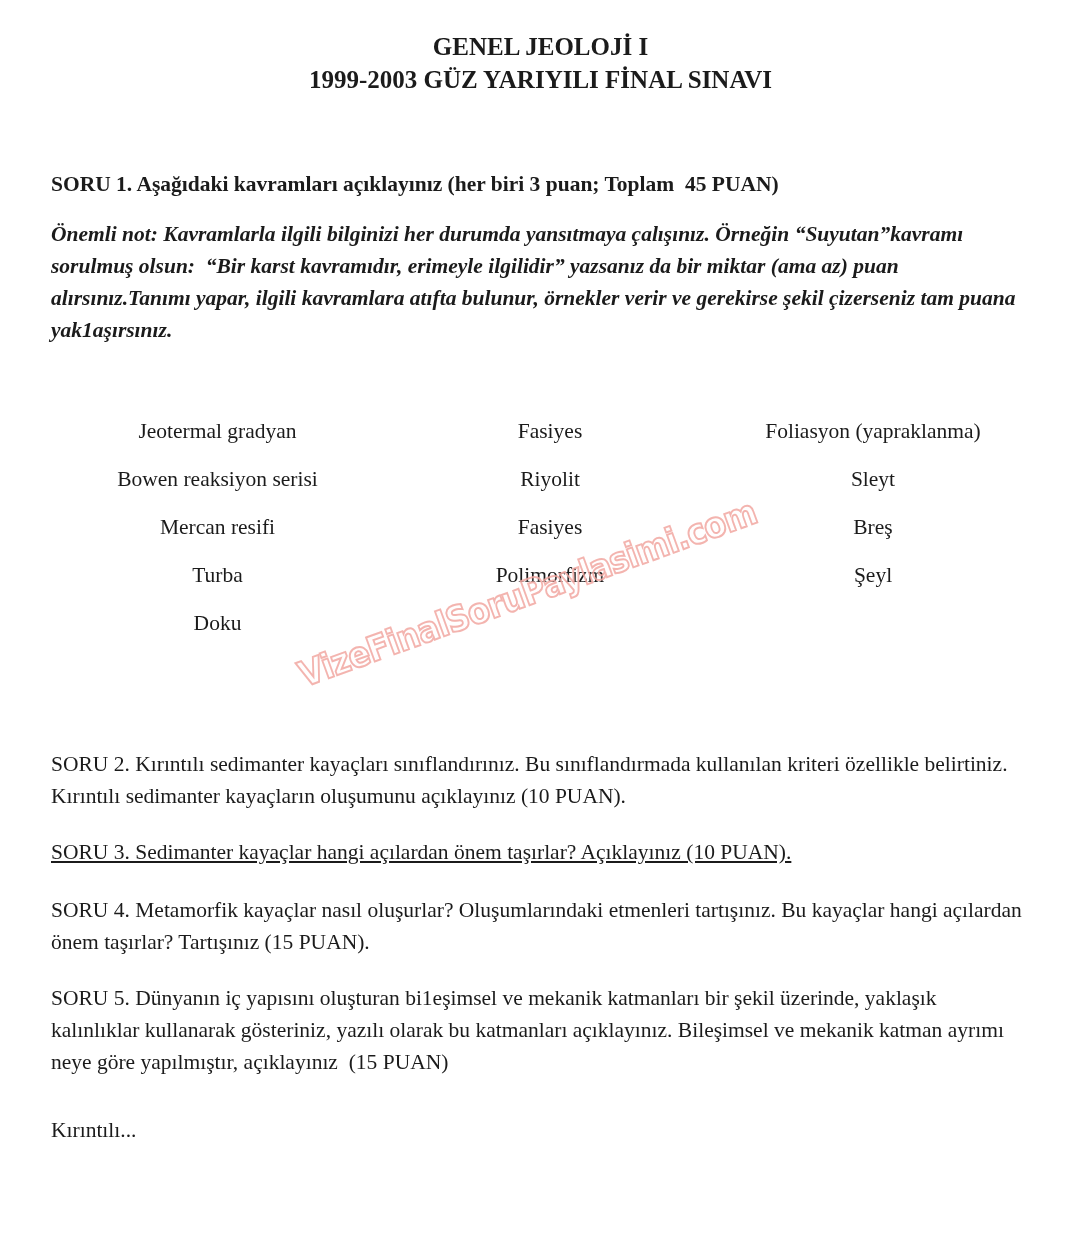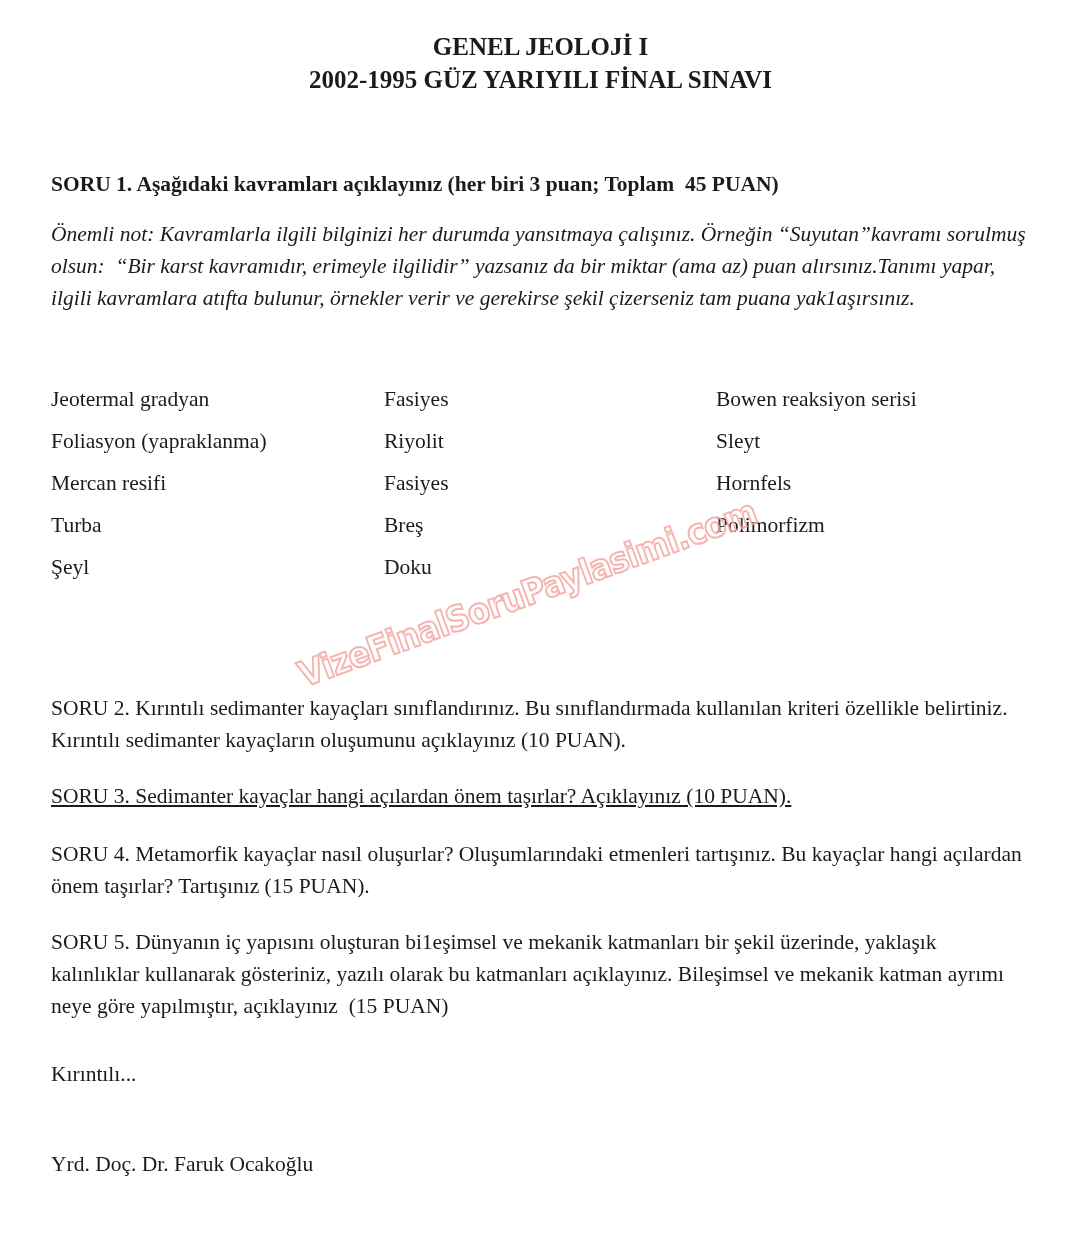--- a/index.html
+++ b/index.html
@@ -24,26 +24,28 @@
   .doc-header {
     text-align: center;
     font-weight: bold;
     font-size: 25px;
     line-height: 33px;
   }
   .soru1 { margin: 72px 0 0 0; font-weight: bold; }
   .note {
     margin: 18px 0 0 0;
     font-style: italic;
+    font-weight: bold;
   }
   .terms {
     margin-top: 64px;
     display: grid;
     grid-template-columns: 333px 332px auto;
-    row-gap: 0;
+    row-gap: 6px;
+    text-align: center;
   }
   .terms .cell {
     line-height: 42px;
     white-space: nowrap;
   }
   .q2 { margin: 104px 0 0 0; }
   .q3 { margin: 24px 0 0 0; text-decoration: underline; }
   .q4 { margin: 26px 0 0 0; }
   .q5 { margin: 24px 0 0 0; }
   .closing { margin: 36px 0 0 0; }
@@ -68,42 +70,41 @@
     pointer-events: none;
   }
 </style>
 </head>
 <body>
 
 <div class="page">
 
   <header class="doc-header">
     <div>GENEL JEOLOJİ I</div>
-    <div>2002-1995 GÜZ YARIYILI FİNAL SINAVI</div>
+    <div>1999-2003 GÜZ YARIYILI FİNAL SINAVI</div>
   </header>
 
   <p class="soru1">SORU 1. Aşağıdaki kavramları açıklayınız (her biri 3 puan; Toplam &nbsp;45 PUAN)</p>
 
   <p class="note">Önemli not: Kavramlarla ilgili bilginizi her durumda yansıtmaya çalışınız. Örneğin “Suyutan”kavramı sorulmuş olsun: &nbsp;“Bir karst kavramıdır, erimeyle ilgilidir” yazsanız da bir miktar (ama az) puan alırsınız.Tanımı yapar, ilgili kavramlara atıfta bulunur, örnekler verir ve gerekirse şekil çizerseniz tam puana yak1aşırsınız.</p>
 
   <div class="terms">
     <span class="cell">Jeotermal gradyan</span>
     <span class="cell">Fasiyes</span>
+    <span class="cell">Foliasyon (yapraklanma)</span>
+
     <span class="cell">Bowen reaksiyon serisi</span>
-
-    <span class="cell">Foliasyon (yapraklanma)</span>
     <span class="cell">Riyolit</span>
 
     <span class="cell">Sleyt</span>
     <span class="cell">Mercan resifi</span>
     <span class="cell">Fasiyes</span>
 
-    <span class="cell">Hornfels</span>
+    <span class="cell">Breş</span>
     <span class="cell">Turba</span>
-    <span class="cell">Breş</span>
 
     <span class="cell">Polimorfizm</span>
     <span class="cell">Şeyl</span>
     <span class="cell">Doku</span>
   </div>
 
   <div class="watermark">VizeFinalSoruPaylasimi.com</div>
 
   <p class="q2">SORU 2. Kırıntılı sedimanter kayaçları sınıflandırınız. Bu sınıflandırmada kullanılan kriteri özellikle belirtiniz. Kırıntılı sedimanter kayaçların oluşumunu açıklayınız (10 PUAN).</p>
   <p class="q3">SORU 3. Sedimanter kayaçlar hangi açılardan önem taşırlar? Açıklayınız (10 PUAN).</p>

